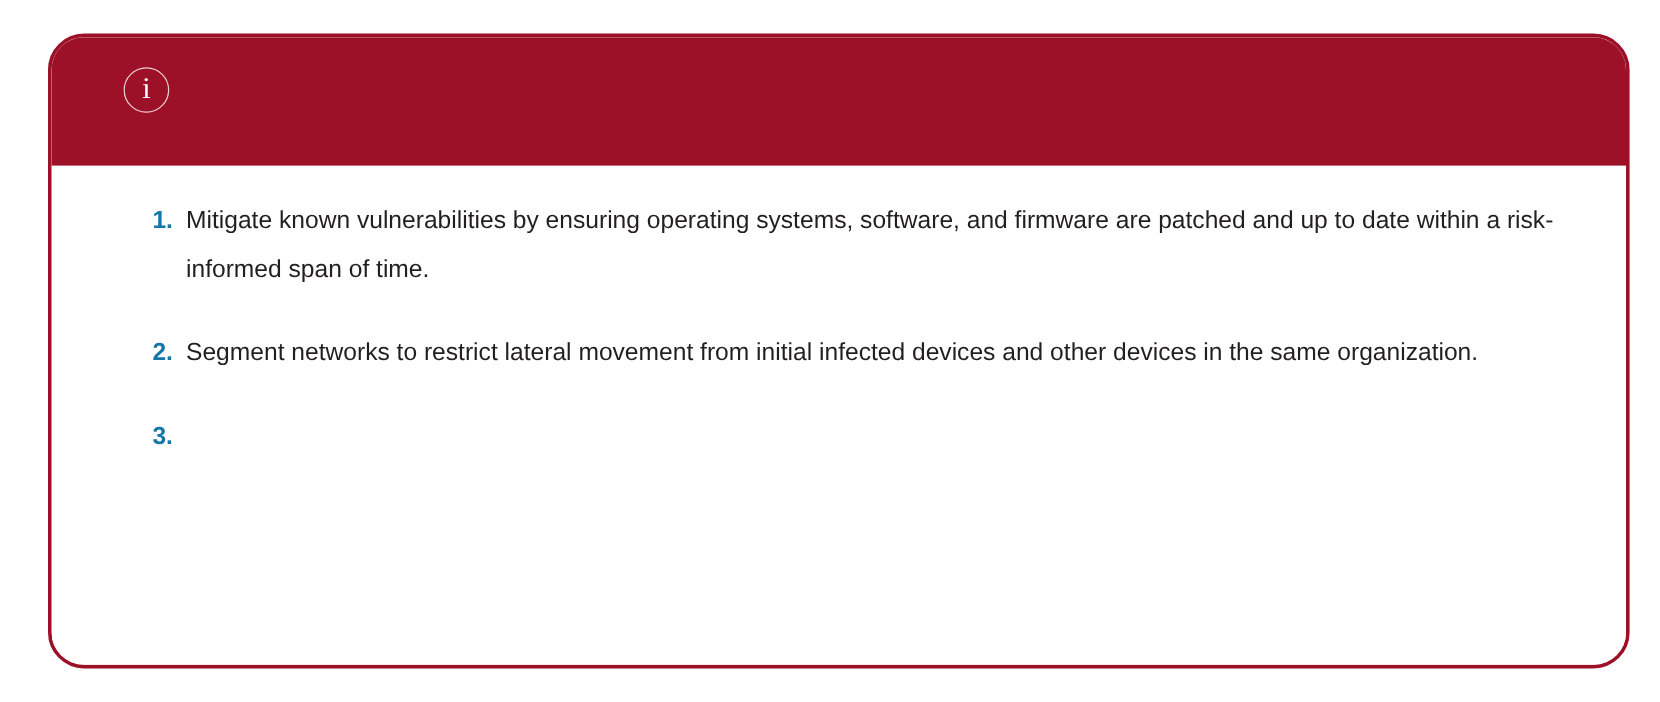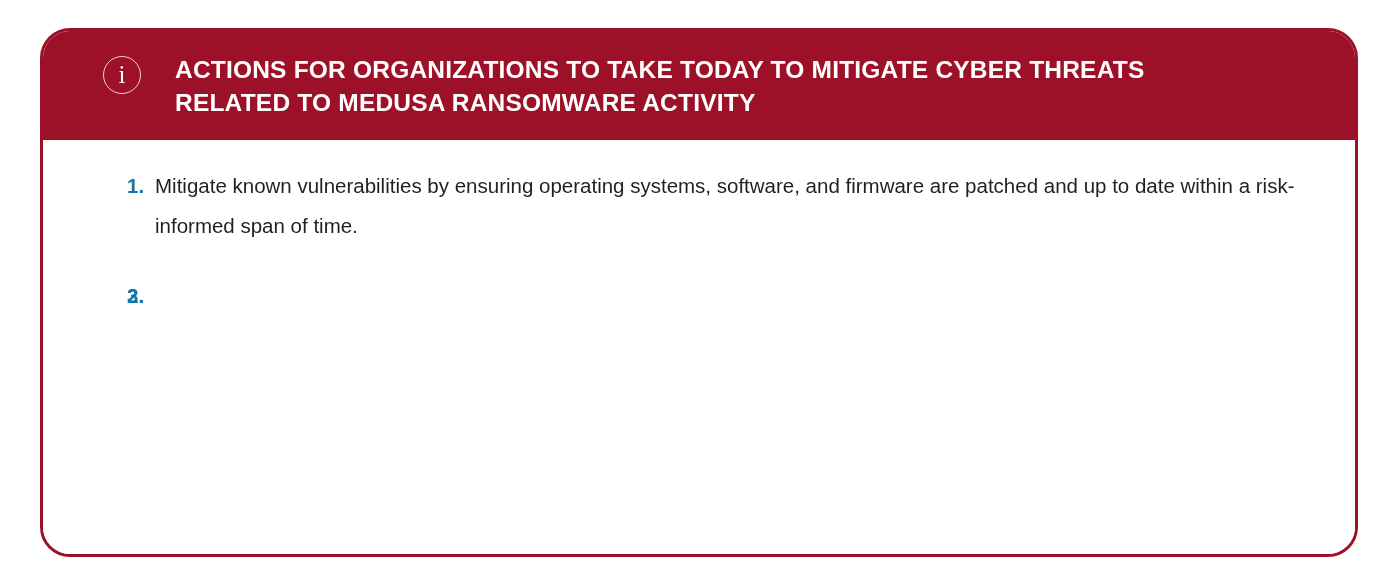--- a/index.html
+++ b/index.html
@@ -116,33 +116,33 @@
 <body>
 
 <div class="stage">
 
   <section class="callout-card">
 
     <header class="callout-header">
       <div class="info-icon">
         <span>i</span>
       </div>
-      <h2 class="callout-title">ACTIONS FOR ORGANIZATIONS TO TAKE TODAY TO MITIGATE CYBER THREATS RELATED TO MEDUSA RANSOMWARE ACTIVITY</h2>
     </header>
 
     <div class="callout-body">
       <ol class="action-list">
 
         <li>
           <span class="list-marker">1.</span>
           <span class="list-text">Mitigate known vulnerabilities by ensuring operating systems, software, and firmware are patched and up to date within a risk-informed span of time.</span>
         </li>
 
         <li>
           <span class="list-marker">2.</span>
+          <span class="list-text">Segment networks to restrict lateral movement from initial infected devices and other devices in the same organization.</span>
         </li>
 
         <li>
           <span class="list-marker">3.</span>
         </li>
 
       </ol>
     </div>
 
   </section>

